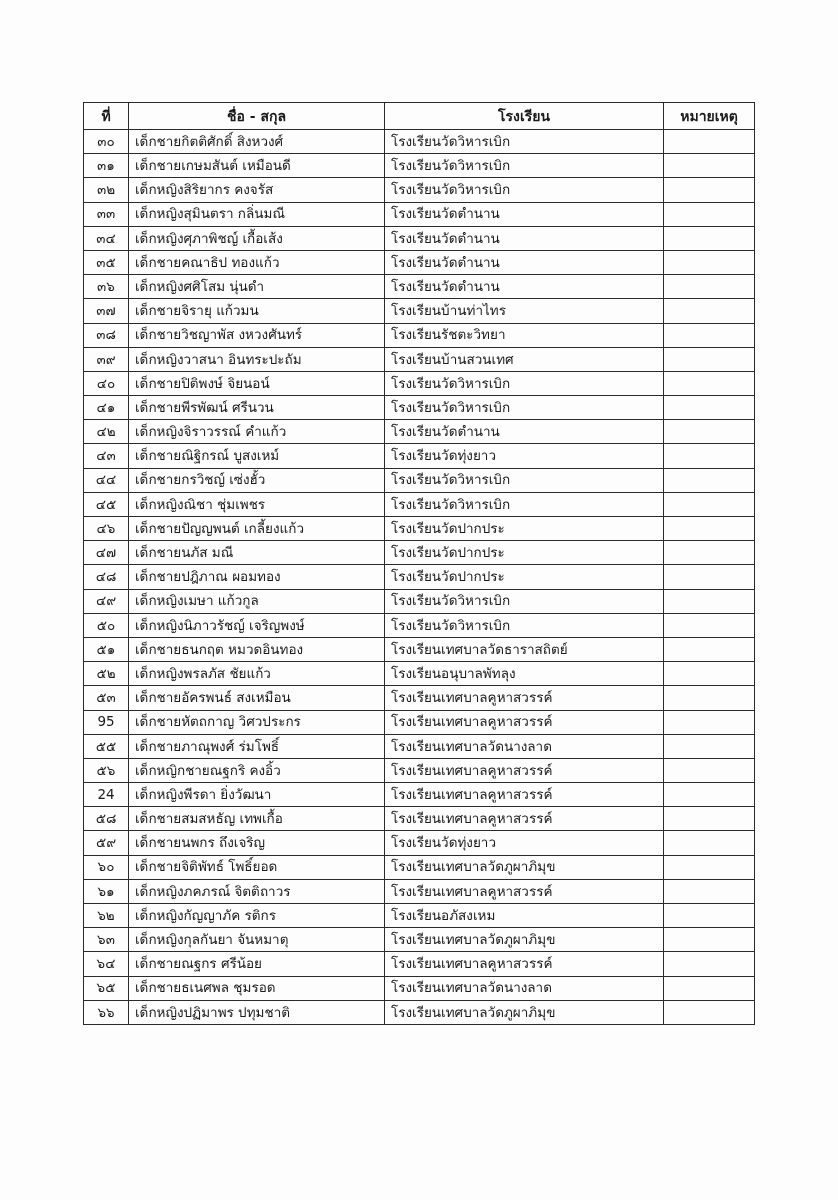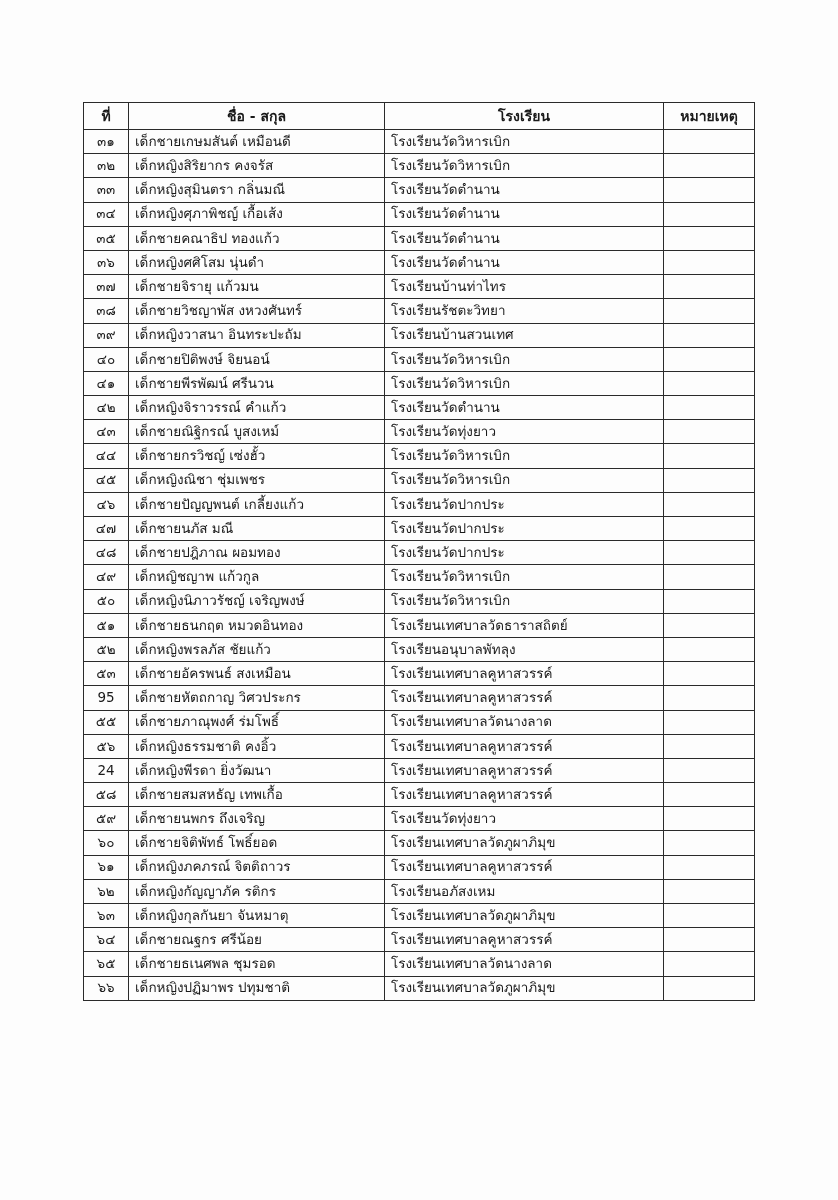--- a/index.html
+++ b/index.html
@@ -65,20 +65,26 @@
     <thead>
       <tr>
         <th>ที่</th>
         <th>ชื่อ - สกุล</th>
         <th>โรงเรียน</th>
         <th>หมายเหตุ</th>
       </tr>
     </thead>
     <tbody id="roster-body">
         <tr>
+          <td class="no">๓๐</td>
+          <td class="name">เด็กชายกิตติศักดิ์ สิงหวงศ์</td>
+          <td class="school">โรงเรียนวัดวิหารเบิก</td>
+          <td class="note"></td>
+        </tr>
+        <tr>
           <td class="no">๓๑</td>
           <td class="name">เด็กชายเกษมสันต์ เหมือนดี</td>
           <td class="school">โรงเรียนวัดวิหารเบิก</td>
           <td class="note"></td>
         </tr>
         <tr>
           <td class="no">๓๒</td>
           <td class="name">เด็กหญิงสิริยากร คงจรัส</td>
           <td class="school">โรงเรียนวัดวิหารเบิก</td>
           <td class="note"></td>
@@ -174,21 +180,21 @@
           <td class="note"></td>
         </tr>
         <tr>
           <td class="no">๔๘</td>
           <td class="name">เด็กชายปฎิภาณ ผอมทอง</td>
           <td class="school">โรงเรียนวัดปากประ</td>
           <td class="note"></td>
         </tr>
         <tr>
           <td class="no">๔๙</td>
-          <td class="name">เด็กหญิชญาพ แก้วกูล</td>
+          <td class="name">เด็กหญิงเมษา แก้วกูล</td>
           <td class="school">โรงเรียนวัดวิหารเบิก</td>
           <td class="note"></td>
         </tr>
         <tr>
           <td class="no">๕๐</td>
           <td class="name">เด็กหญิงนิภาวรัชญ์ เจริญพงษ์</td>
           <td class="school">โรงเรียนวัดวิหารเบิก</td>
           <td class="note"></td>
         </tr>
         <tr>
@@ -216,21 +222,21 @@
           <td class="note"></td>
         </tr>
         <tr>
           <td class="no">๕๕</td>
           <td class="name">เด็กชายภาณุพงศ์ ร่มโพธิ์</td>
           <td class="school">โรงเรียนเทศบาลวัดนางลาด</td>
           <td class="note"></td>
         </tr>
         <tr>
           <td class="no">๕๖</td>
-          <td class="name">เด็กหญิงธรรมชาติ คงอิ้ว</td>
+          <td class="name">เด็กหญิกชายณฐกริ คงอิ้ว</td>
           <td class="school">โรงเรียนเทศบาลคูหาสวรรค์</td>
           <td class="note"></td>
         </tr>
         <tr>
           <td class="no">24</td>
           <td class="name">เด็กหญิงพีรดา ยิ่งวัฒนา</td>
           <td class="school">โรงเรียนเทศบาลคูหาสวรรค์</td>
           <td class="note"></td>
         </tr>
         <tr>

